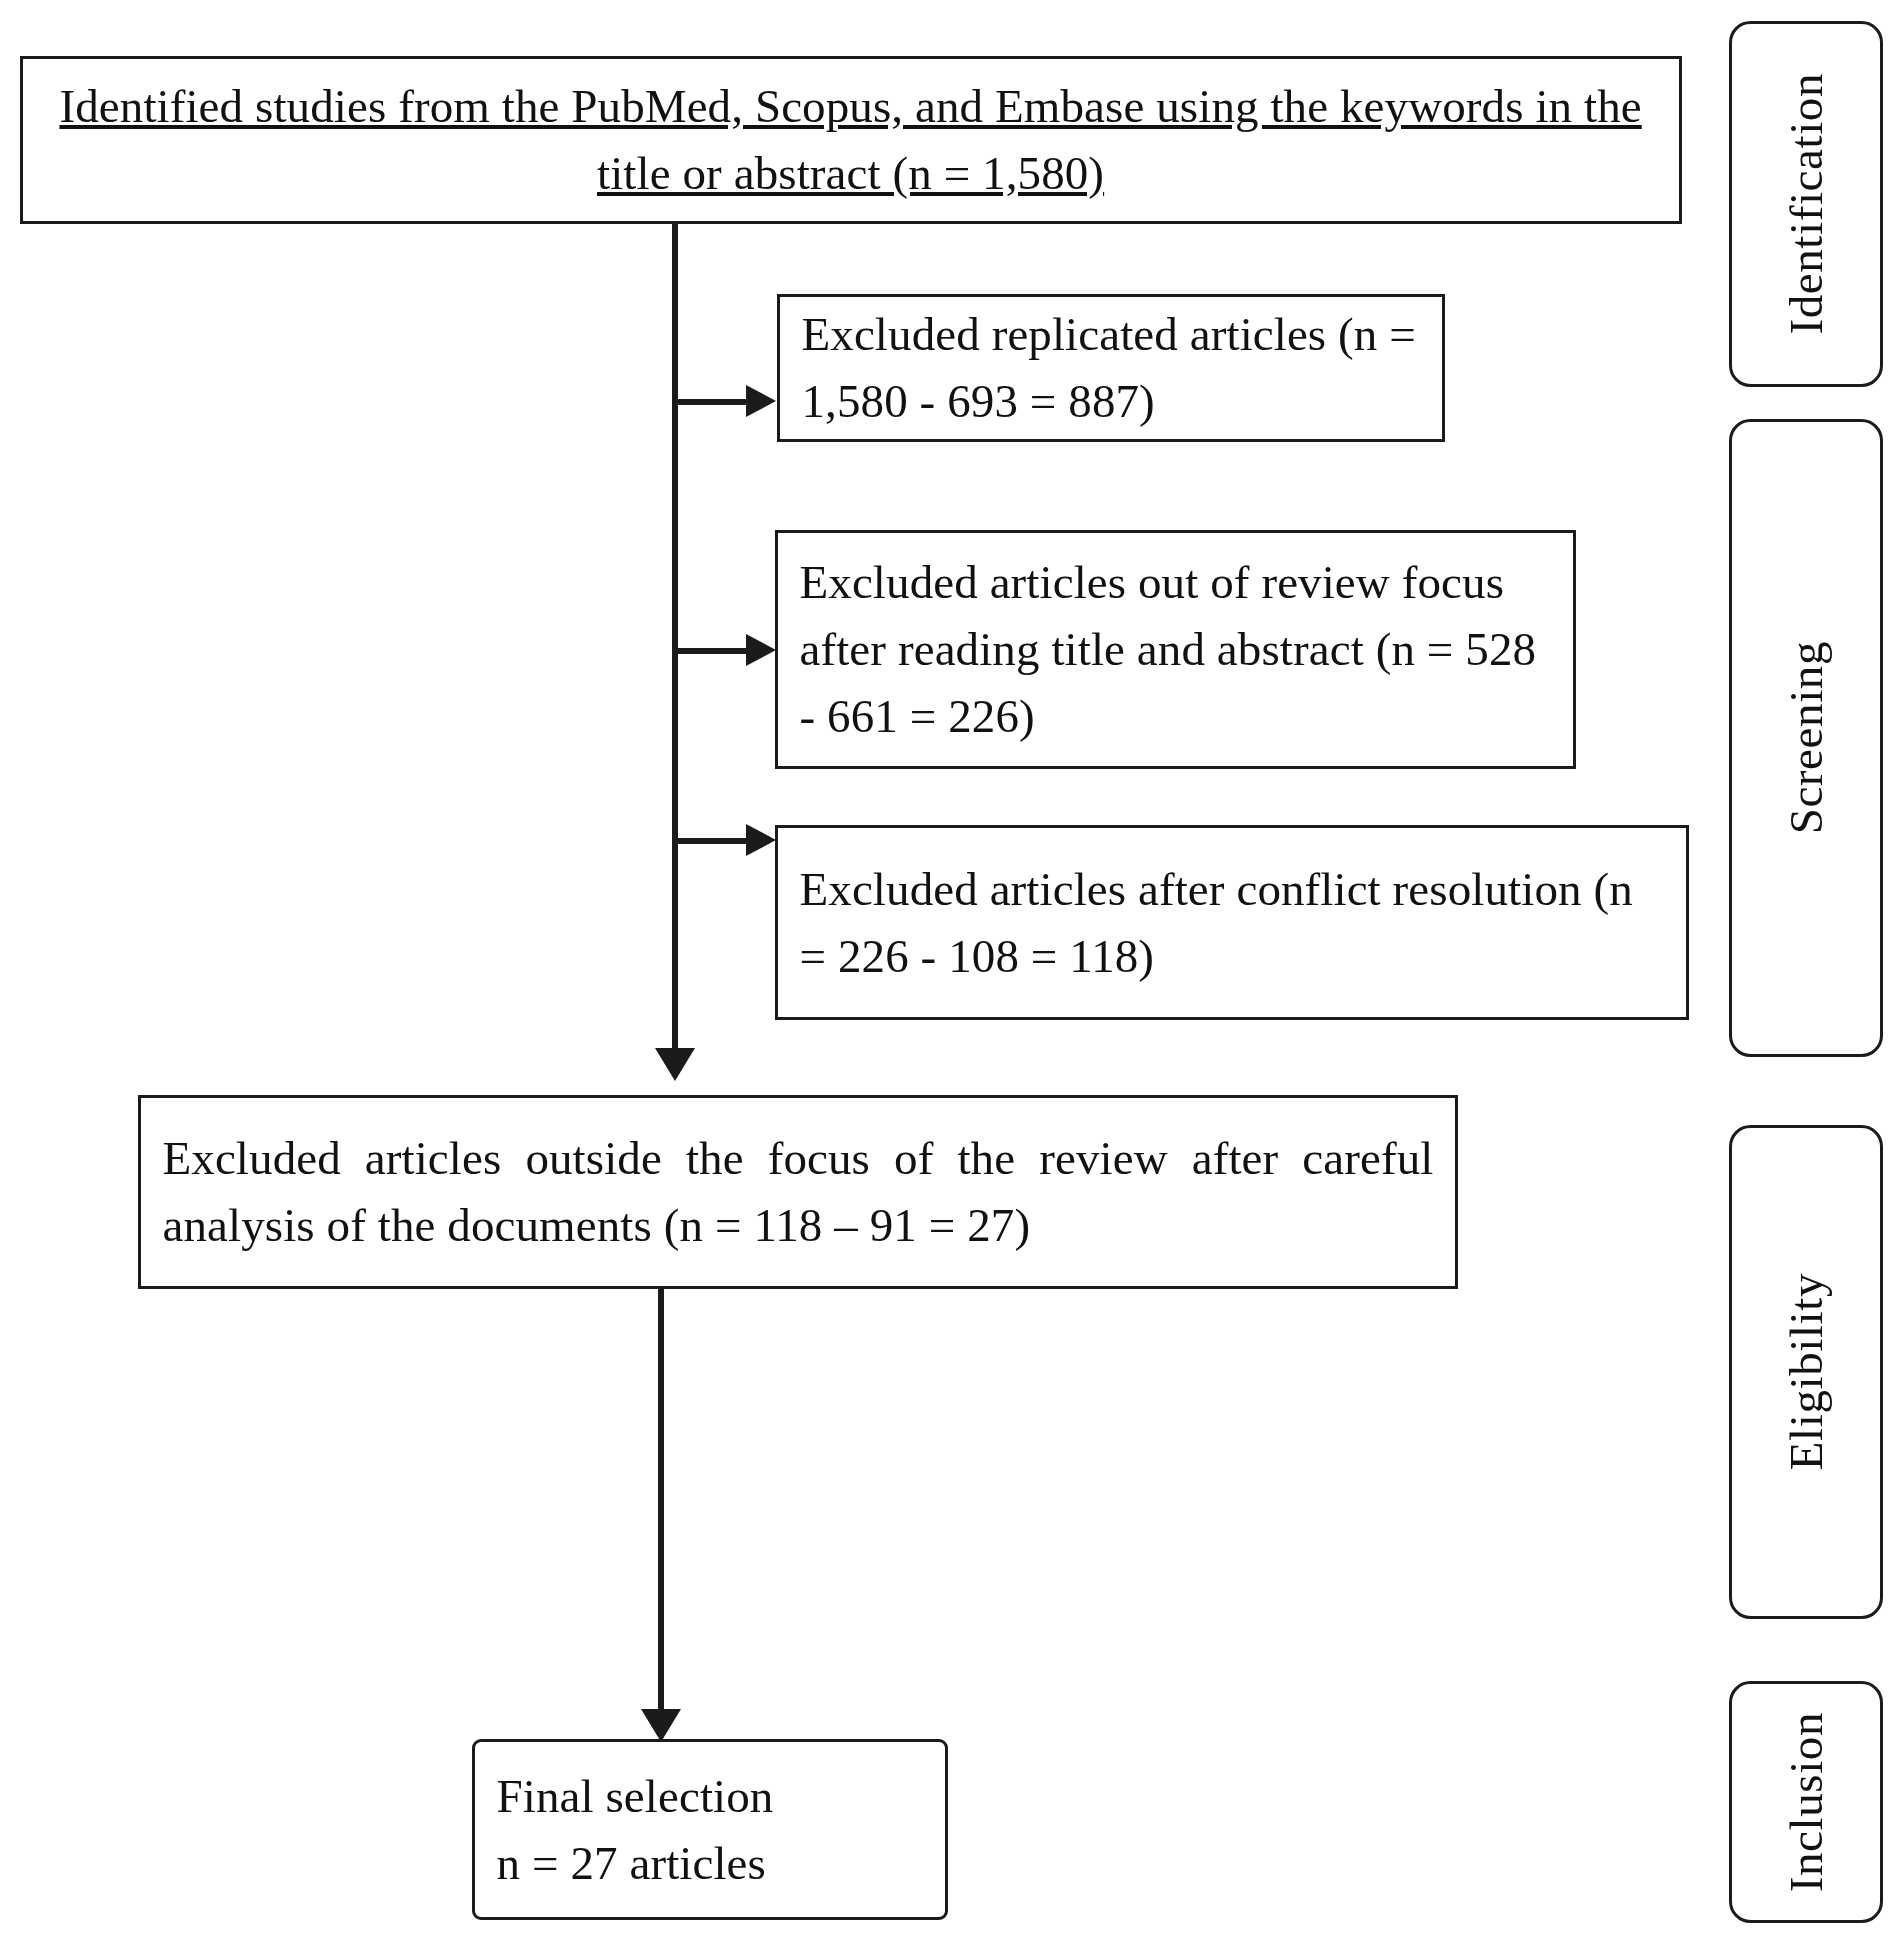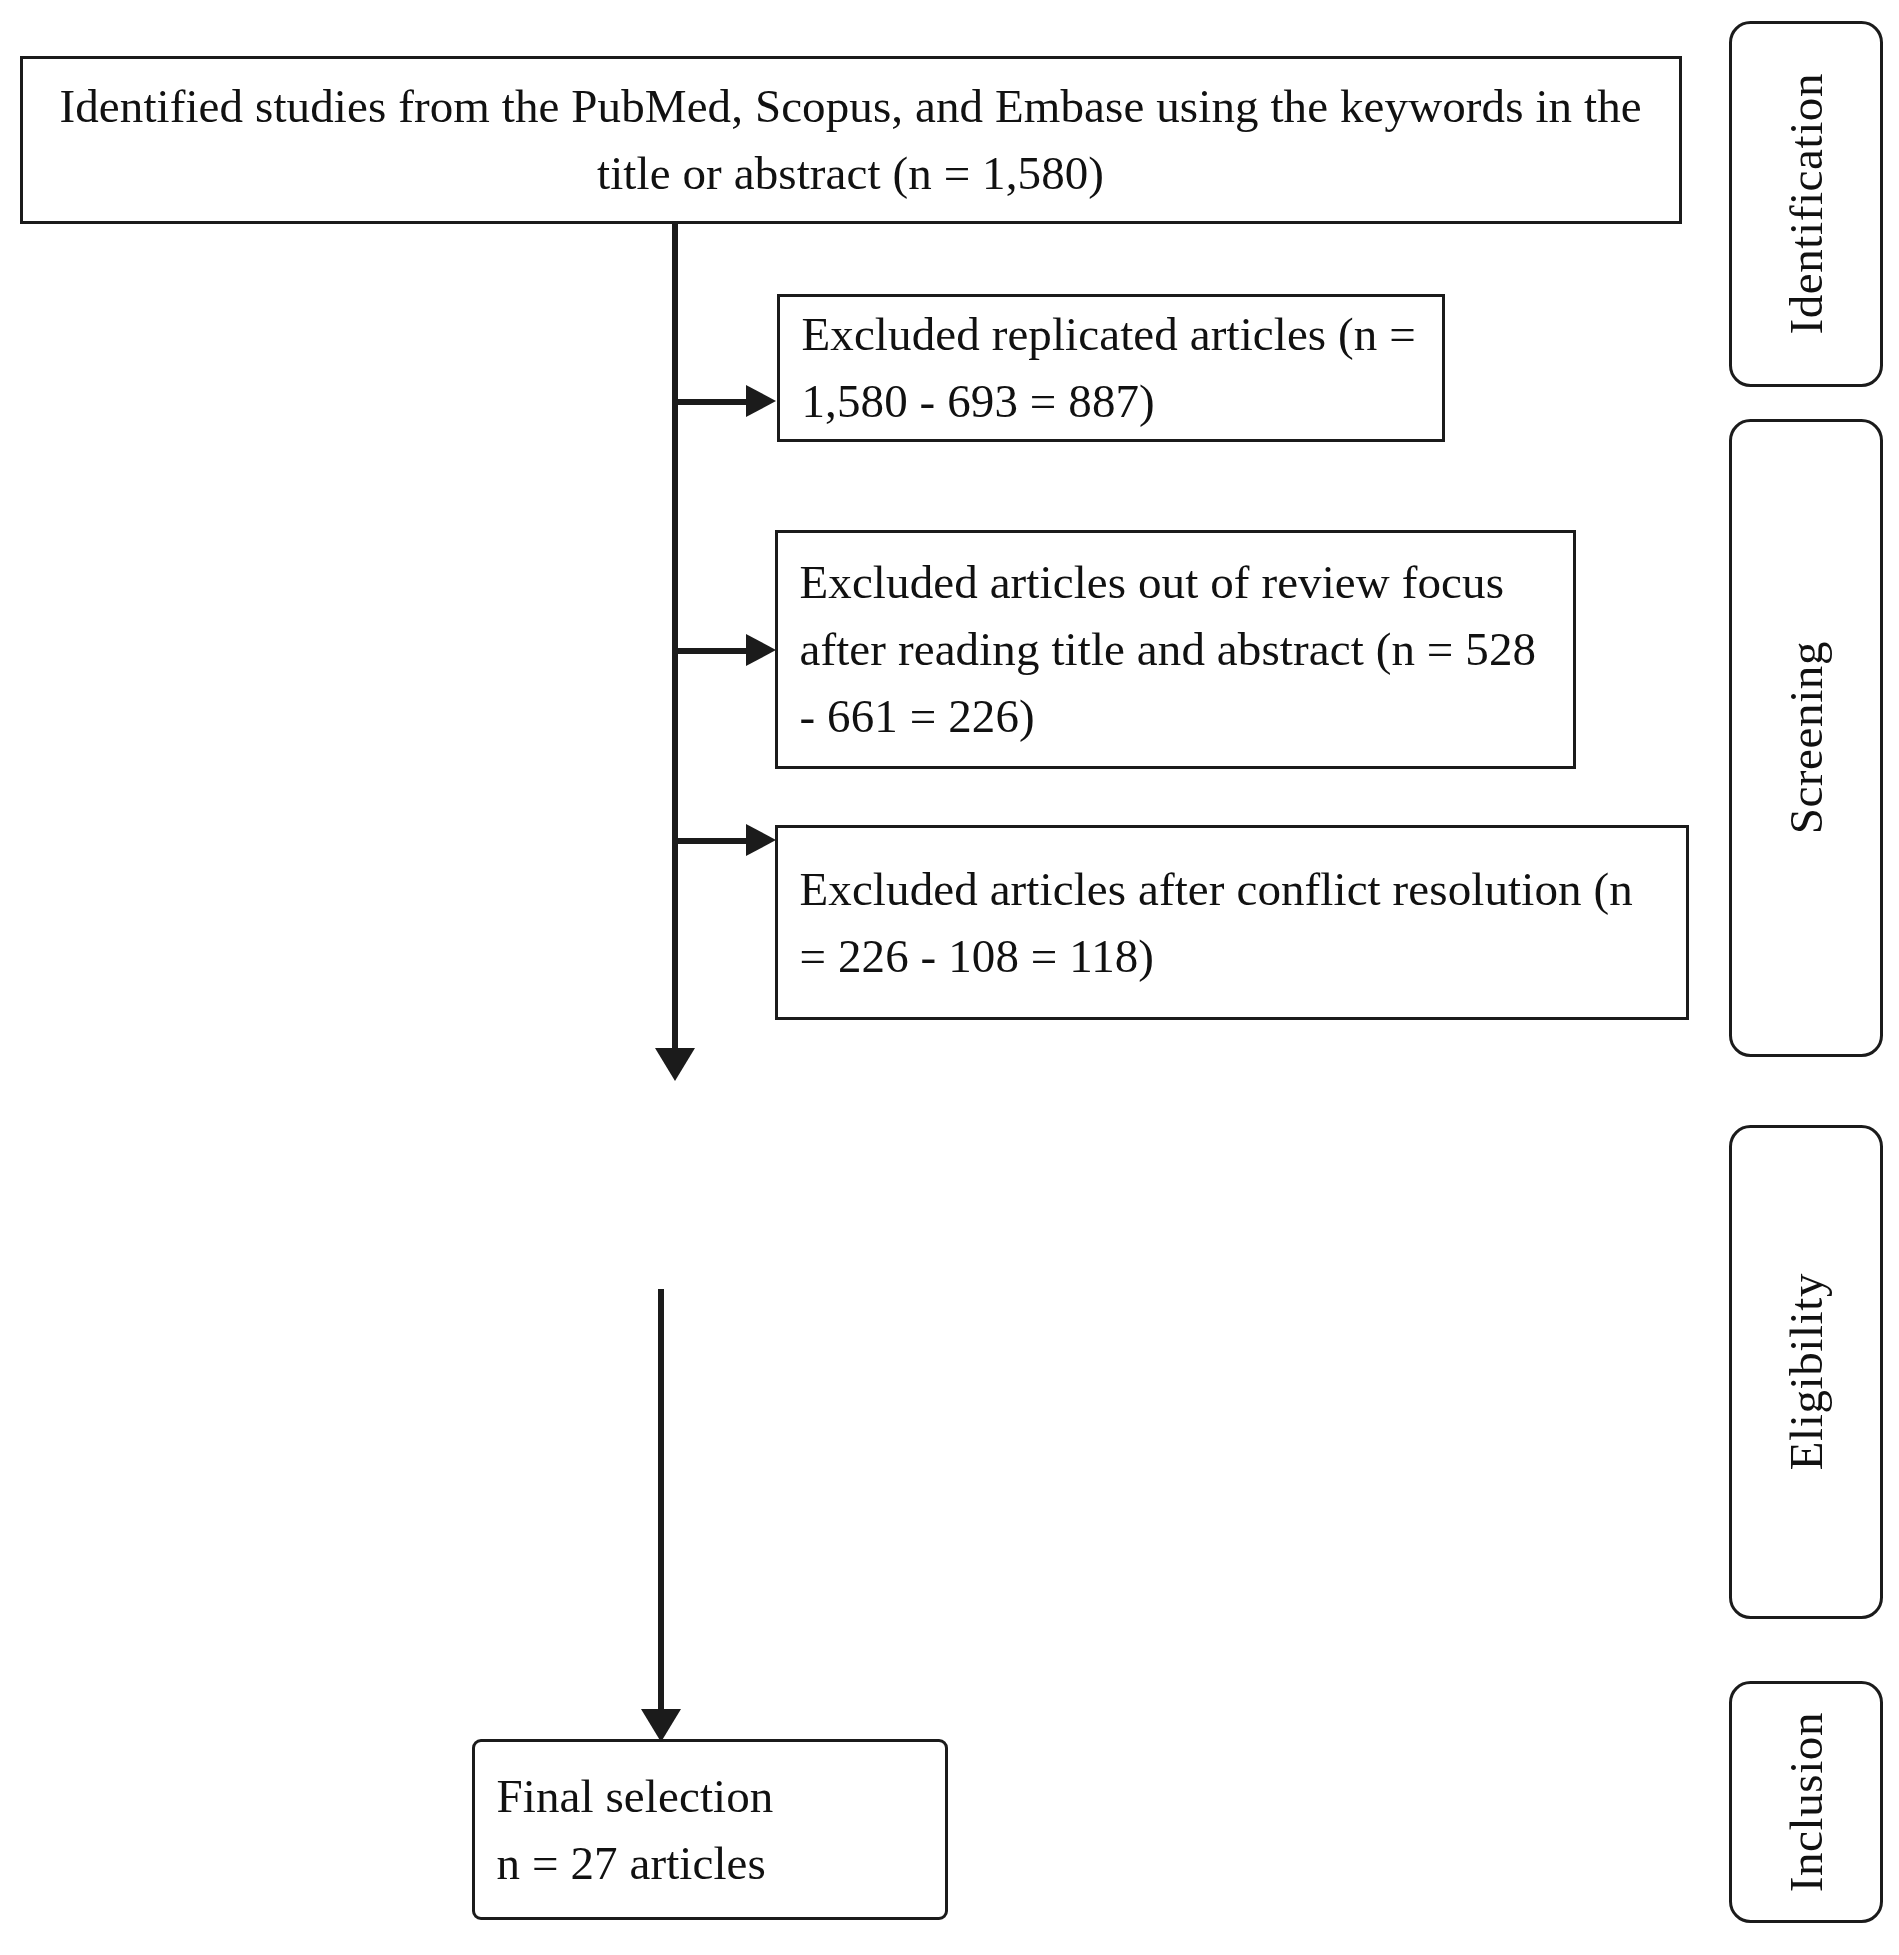--- a/index.html
+++ b/index.html
@@ -86,36 +86,39 @@
     border-left: 20px solid transparent;
     border-right: 20px solid transparent;
     border-top: 33px solid #1b1b1b;
   }
 </style>
 </head>
 <body>
 
 <div id="canvas">
 
-  <div class="flowbox ctr" style="left:19.6px; top:56px; width:1662px; height:168px;">
+  <div class="flowbox ctr" style="left:19.6px; top:56px; width:1662px; height:168px;text-decoration:underline;">
     <span class="txt">Identified studies from the PubMed, Scopus, and Embase using the keywords in the title or abstract (n = 1,580)</span>
   </div>
 
   <div class="flowbox left" style="left:777px; top:294px; width:668px; height:148px;">
     <span class="txt">Excluded replicated articles (n = 1,580 - 693 = 887)</span>
   </div>
 
   <div class="flowbox left" style="left:775px; top:530px; width:801px; height:239px;">
     <span class="txt">Excluded articles out of review focus after reading title and abstract (n = 528 - 661 = 226)</span>
   </div>
 
   <div class="flowbox left" style="left:775px; top:825px; width:914px; height:195px;">
     <span class="txt">Excluded articles after conflict resolution (n = 226 - 108 = 118)</span>
   </div>
 
+  <div class="flowbox just" style="left:138px; top:1095px; width:1320px; height:194px;">
+    <span class="txt">Excluded articles outside the focus of the review after careful analysis of the documents (n = 118 – 91 = 27)</span>
+  </div>
 
   <div class="flowbox left" style="left:472px; top:1739px; width:476px; height:181px;border-radius:9px;">
     <span class="txt">Final selection</span>
     <span class="txt">n = 27 articles</span>
   </div>
 
   <div class="stagebox" style="left:1729px; top:21px; width:154px; height:366px;">
     <span class="vtxt">Identification</span>
   </div>
 

